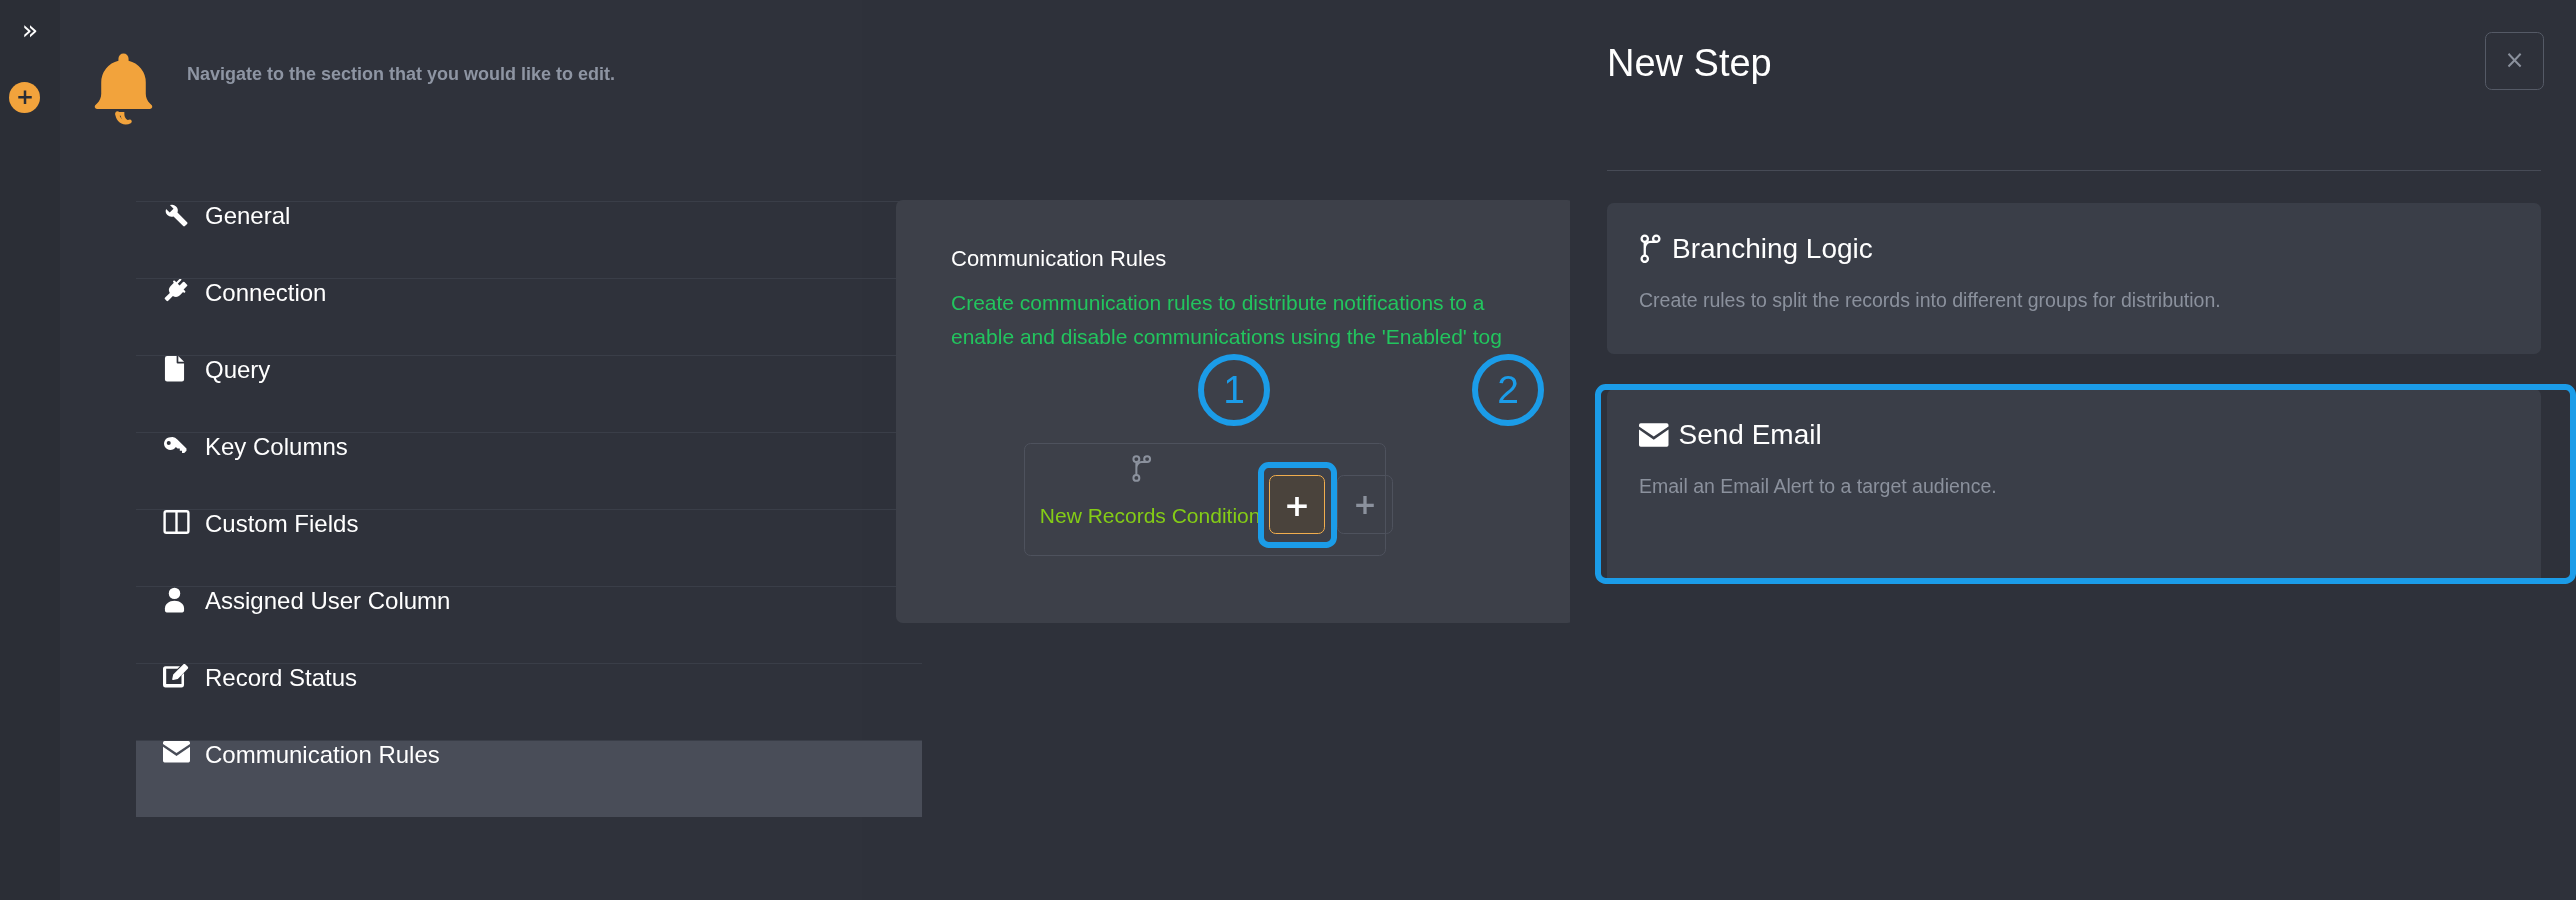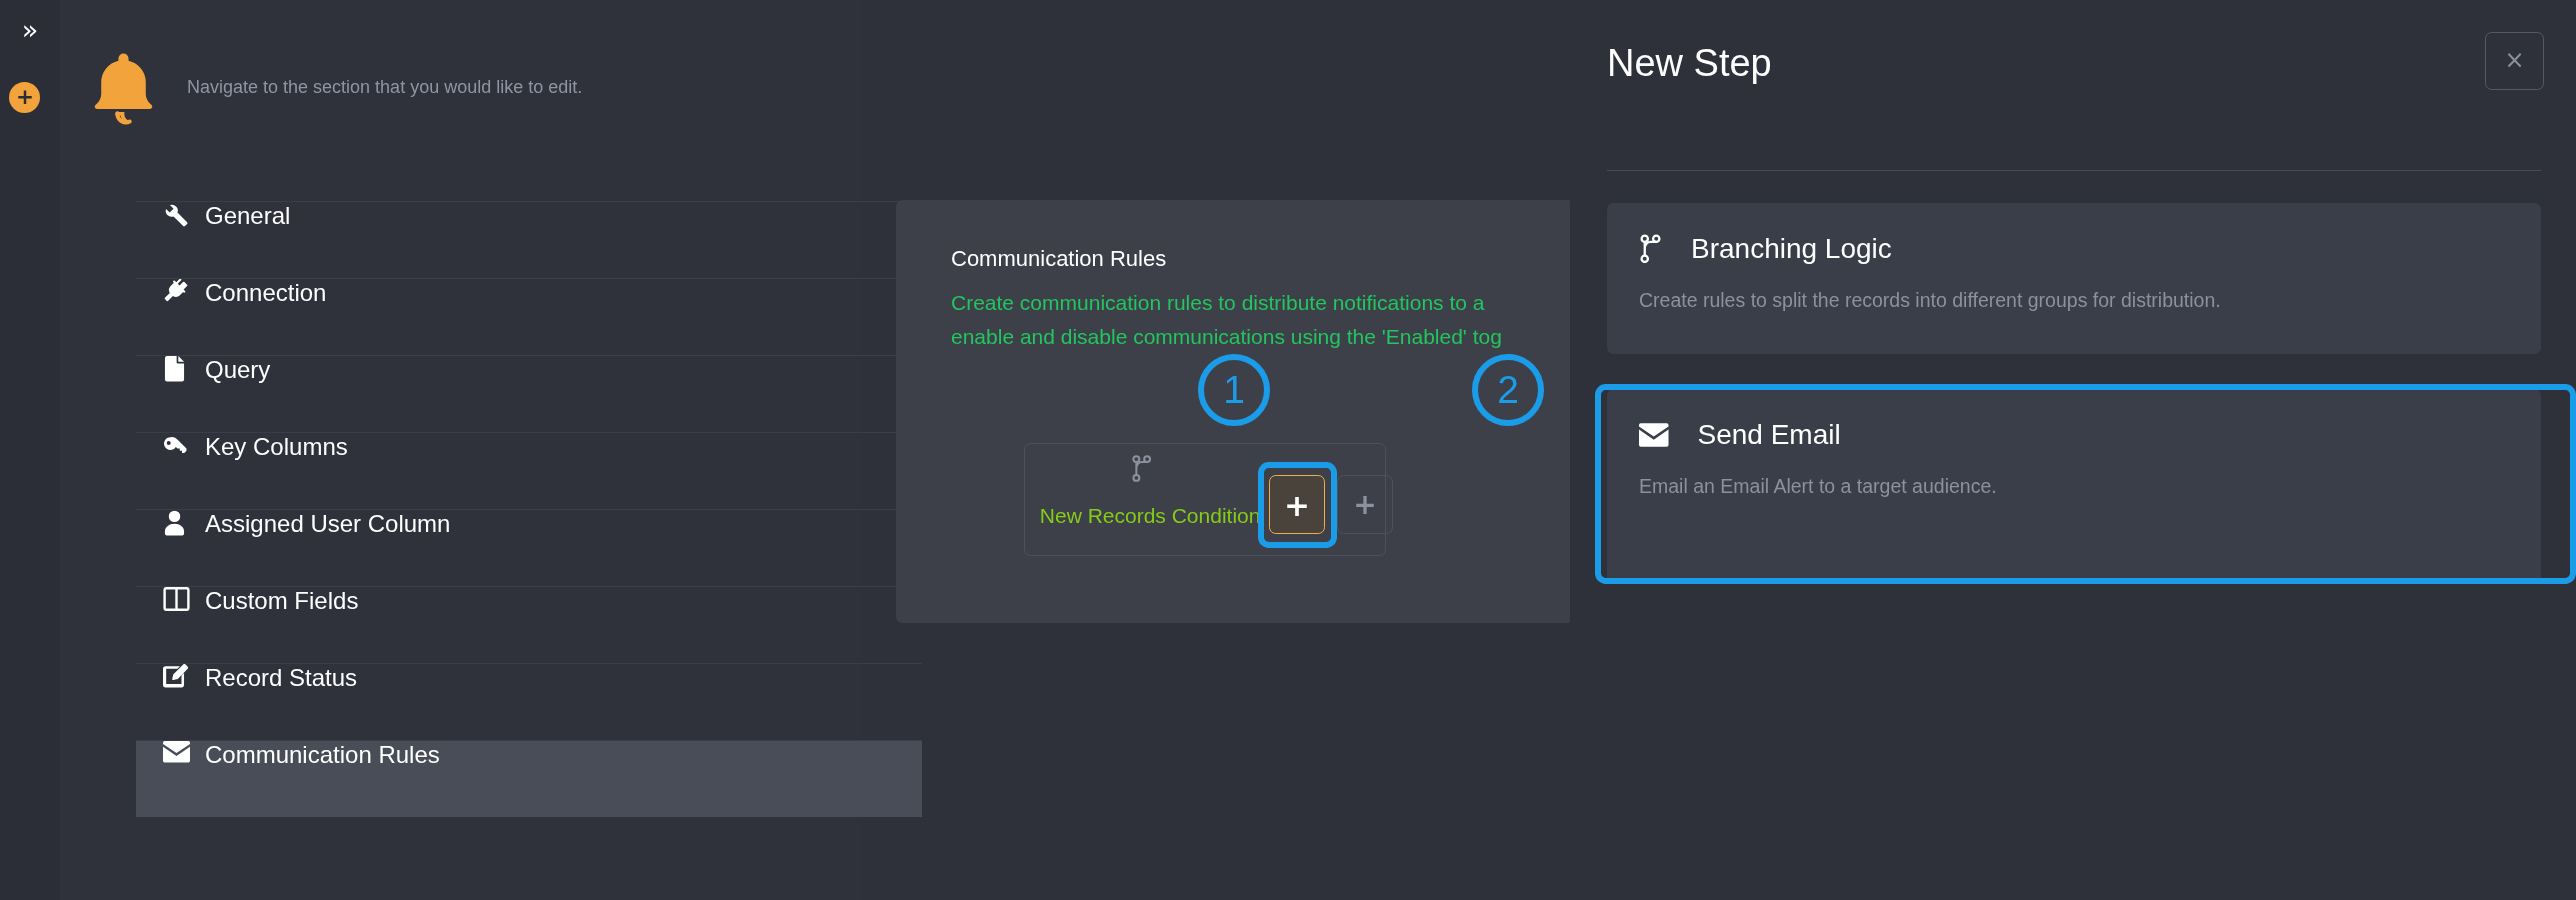--- a/index.html
+++ b/index.html
@@ -74,24 +74,24 @@
   .bell-icon svg { display: block; }
   .sec-title-block { padding-top: 12px; }
   .sec-title {
     font-size: 35px;
     color: #ffffff;
     font-weight: 400;
     letter-spacing: 0.1px;
     line-height: 1.1;
   }
   .sec-sub {
-    margin-top: 25px;
+    margin-top: 12px;
     font-size: 18px;
     color: #8e95a3;
-    font-weight: 400;
+    font-weight: 700;
   }
 
   
   .nav-list {
     position: absolute;
     left: 76px; top: 201px;
     width: 786px;
   }
   .nav-item {
     position: relative;
@@ -232,21 +232,21 @@
     width: 934px;
     background: #3a3e48;
     border-radius: 6.7px;
     padding: 29.5px 32px;
   }
   .step-card.first { top: 203px; height: 151px; }
   .step-card.second { top: 389px; height: 195px; background: #3a3e48; }
   .step-head {
     display: flex;
     align-items: center;
-    gap: 29px;
+    gap: 10px;
     color: #ffffff;
     font-size: 28px;
   }
   .step-head .step-ico { display: flex; align-items: center; }
   .step-desc {
     margin-top: 24px;
     font-size: 19.5px;
     color: #8b919d;
   }
   .step-highlight {
@@ -343,36 +343,36 @@
         <span class="nav-ico">
           <svg width="25.5" height="25.5" viewBox="0 0 24 24" fill="#ffffff">
               <path d="M7 4a6 6 0 1 0 5.1 9.1l1.6 1.6h2.1v2.1h2.1v2.1h2.1l2.1-2.1v-2.1l-8.6-8.6A6 6 0 0 0 7 4zm-1.6 3.6a1.9 1.9 0 1 1 0 3.8 1.9 1.9 0 0 1 0-3.8z"></path>
             </svg>
         </span>
         <span class="nav-label">Key Columns</span>
       </div>
 
       <div class="nav-item">
         <span class="nav-ico">
+          <svg width="27" height="24" viewBox="0 0 24 22" fill="none" stroke="#ffffff" stroke-width="2.2">
+              <rect x="1.1" y="1.1" width="21.8" height="19.8" rx="1.6"></rect>
+              <line x1="12" y1="1.1" x2="12" y2="20.9"></line>
+            </svg>
+        </span>
+        <span class="nav-label">Custom Fields</span>
+      </div>
+
+      <div class="nav-item">
+        <span class="nav-ico">
           <svg width="23" height="25.5" viewBox="0 0 18 24" fill="#ffffff">
               <circle cx="9" cy="6" r="5.4"></circle>
               <path d="M9 13c-5 0-9 3.1-9 7v2.2c0 1 .7 1.8 1.7 1.8h14.6c1 0 1.7-.8 1.7-1.8V20c0-3.9-4-7-9-7z"></path>
             </svg>
         </span>
         <span class="nav-label">Assigned User Column</span>
-      </div>
-
-      <div class="nav-item">
-        <span class="nav-ico">
-          <svg width="27" height="24" viewBox="0 0 24 22" fill="none" stroke="#ffffff" stroke-width="2.2">
-              <rect x="1.1" y="1.1" width="21.8" height="19.8" rx="1.6"></rect>
-              <line x1="12" y1="1.1" x2="12" y2="20.9"></line>
-            </svg>
-        </span>
-        <span class="nav-label">Custom Fields</span>
       </div>
 
       <div class="nav-item">
         <span class="nav-ico">
           <svg width="25.5" height="25.5" viewBox="0 0 24 24" fill="#ffffff">
               <path d="M3 4.5h10.6l2.4-2.4H2.4A2.4 2.4 0 0 0 0 4.5v15A2.4 2.4 0 0 0 2.4 22h15a2.4 2.4 0 0 0 2.4-2.4V8.4l-2.4 2.4v8.1H3z"></path>
               <path d="M22.9 2.1L21.4.6a1.8 1.8 0 0 0-2.6 0L9.6 9.8l-.9 4.3a.7.7 0 0 0 .9.9l4.3-1 9.1-9.2a1.8 1.8 0 0 0-.1-2.7z"></path>
             </svg>
         </span>
         <span class="nav-label">Record Status</span>

